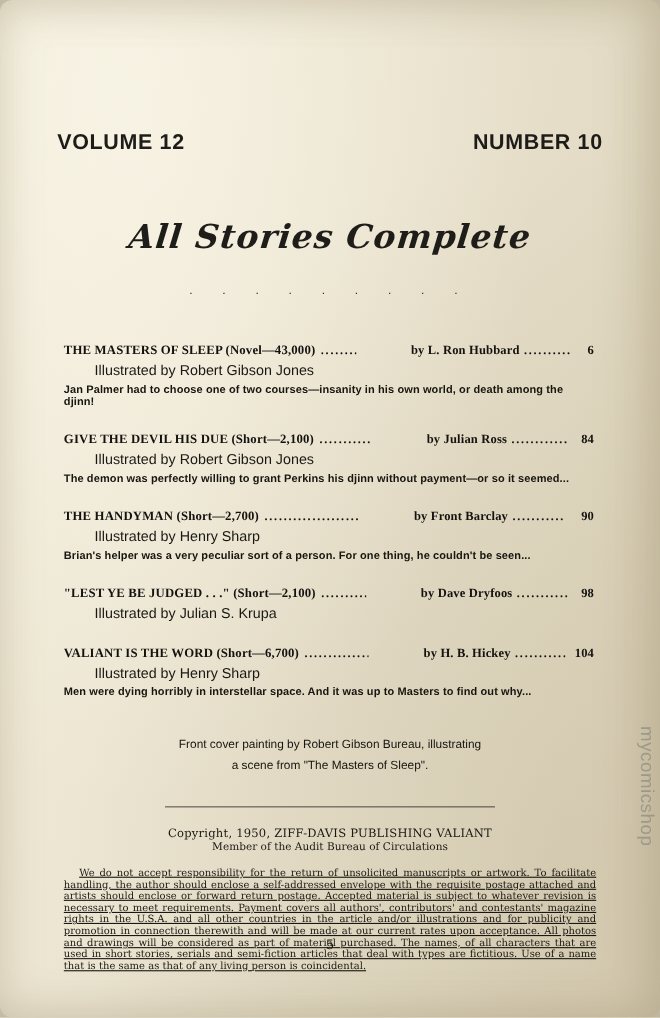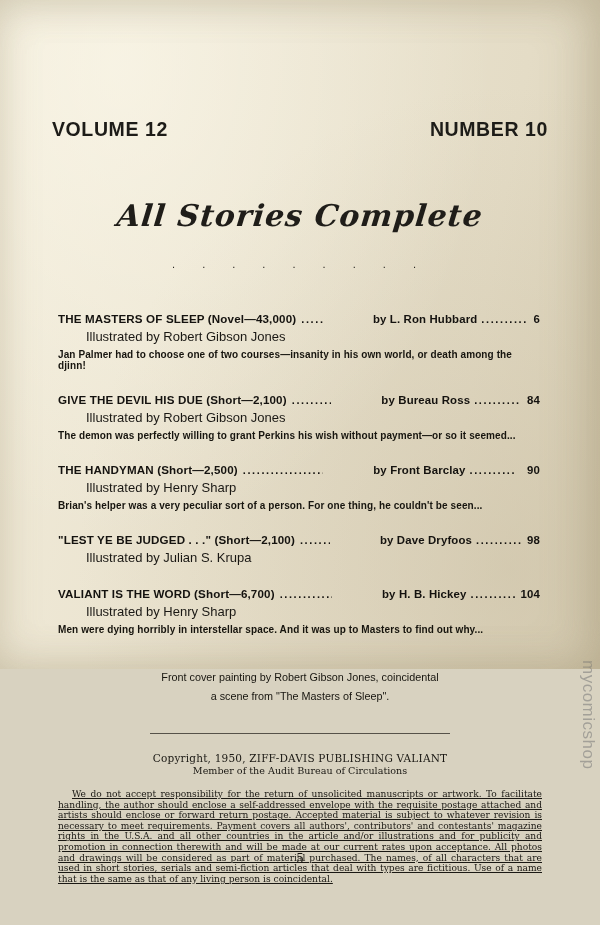--- a/index.html
+++ b/index.html
@@ -9,27 +9,28 @@
   body {
     width: 600px;
     height: 925px;
     background: #d8d2c0;
     font-family: "Liberation Sans", sans-serif;
     overflow: hidden;
   }
   #page {
     position: relative;
     width: 600px;
-    height: 669px;
+    height: 925px;
     background: #ece5d2;
     background-image:
       radial-gradient(ellipse at 20% 10%, rgba(255,252,240,0.55), rgba(255,252,240,0) 55%),
       radial-gradient(ellipse at 85% 85%, rgba(196,184,156,0.45), rgba(196,184,156,0) 60%),
       linear-gradient(100deg, #f1ebd9 0%, #eae3cf 40%, #e4dcc6 75%, #dcd3ba 100%);
     box-sizing: border-box;
+    border-radius: 11px;
   }
   
   #page::after {
     content: "";
     position: absolute;
     inset: 0;
     pointer-events: none;
     box-shadow: inset 0 0 40px rgba(150,135,100,0.28),
                 inset -18px 0 45px rgba(140,125,90,0.20);
   }
@@ -96,20 +97,21 @@
     margin-bottom: 22px;
   }
   .entry-line {
     display: flex;
     align-items: flex-end;
     font-size: 11.4px;
     font-weight: bold;
     color: #14120f;
     letter-spacing: 0.15px;
     white-space: nowrap;
+    font-family: Liberation Serif, serif;
   }
   .entry-title {
     font-weight: bold;
     font-size: 11.6px;
   }
   .leader {
     flex: 1 1 auto;
     overflow: hidden;
     white-space: nowrap;
     margin: 0 5px;
@@ -255,31 +257,31 @@
           <span class="entry-page">6</span>
         </div>
         <div class="entry-illus">Illustrated by Robert Gibson Jones</div>
         <div class="entry-blurb">Jan Palmer had to choose one of two courses—insanity in his own world, or death among the djinn!</div>
       </div>
 
       <div class="entry">
         <div class="entry-line">
           <span class="entry-title">GIVE THE DEVIL HIS DUE (Short—2,100)</span>
           <span class="leader">..............</span>
-          <span class="entry-author">by Bureau Ross</span>
+          <span class="entry-author">by Julian Ross</span>
           <span class="leader2">...............</span>
           <span class="entry-page">84</span>
         </div>
         <div class="entry-illus">Illustrated by Robert Gibson Jones</div>
-        <div class="entry-blurb">The demon was perfectly willing to grant Perkins his wish without payment—or so it seemed...</div>
-      </div>
-
-      <div class="entry">
-        <div class="entry-line">
-          <span class="entry-title">THE HANDYMAN (Short—2,500)</span>
+        <div class="entry-blurb">The demon was perfectly willing to grant Perkins his djinn without payment—or so it seemed...</div>
+      </div>
+
+      <div class="entry">
+        <div class="entry-line">
+          <span class="entry-title">THE HANDYMAN (Short—2,700)</span>
           <span class="leader">......................</span>
           <span class="entry-author">by Front Barclay</span>
           <span class="leader2">............</span>
           <span class="entry-page">90</span>
         </div>
         <div class="entry-illus">Illustrated by Henry Sharp</div>
         <div class="entry-blurb">Brian's helper was a very peculiar sort of a person. For one thing, he couldn't be seen...</div>
       </div>
 
       <div class="entry">
@@ -301,21 +303,21 @@
           <span class="leader2">...........</span>
           <span class="entry-page">104</span>
         </div>
         <div class="entry-illus">Illustrated by Henry Sharp</div>
         <div class="entry-blurb">Men were dying horribly in interstellar space. And it was up to Masters to find out why...</div>
       </div>
 
     </div>
 
     <div class="cover-note">
-      <div>Front cover painting by Robert Gibson Jones, coincidental</div>
+      <div>Front cover painting by Robert Gibson Bureau, illustrating</div>
       <div>a scene from "The Masters of Sleep".</div>
     </div>
 
     <div class="hr-rule"></div>
 
     <div class="colophon">
       <div class="colo-title">Copyright, 1950, ZIFF-DAVIS PUBLISHING VALIANT</div>
       <div class="colo-sub">Member of the Audit Bureau of Circulations</div>
       <div class="colo-body">We do not accept responsibility for the return of unsolicited manuscripts or artwork. To facilitate handling, the author should enclose a self-addressed envelope with the requisite postage attached and artists should enclose or forward return postage. Accepted material is subject to whatever revision is necessary to meet requirements. Payment covers all authors', contributors' and contestants' magazine rights in the U.S.A. and all other countries in the article and/or illustrations and for publicity and promotion in connection therewith and will be made at our current rates upon acceptance. All photos and drawings will be considered as part of material purchased. The names, of all characters that are used in short stories, serials and semi-fiction articles that deal with types are fictitious. Use of a name that is the same as that of any living person is coincidental.</div>
     </div>

